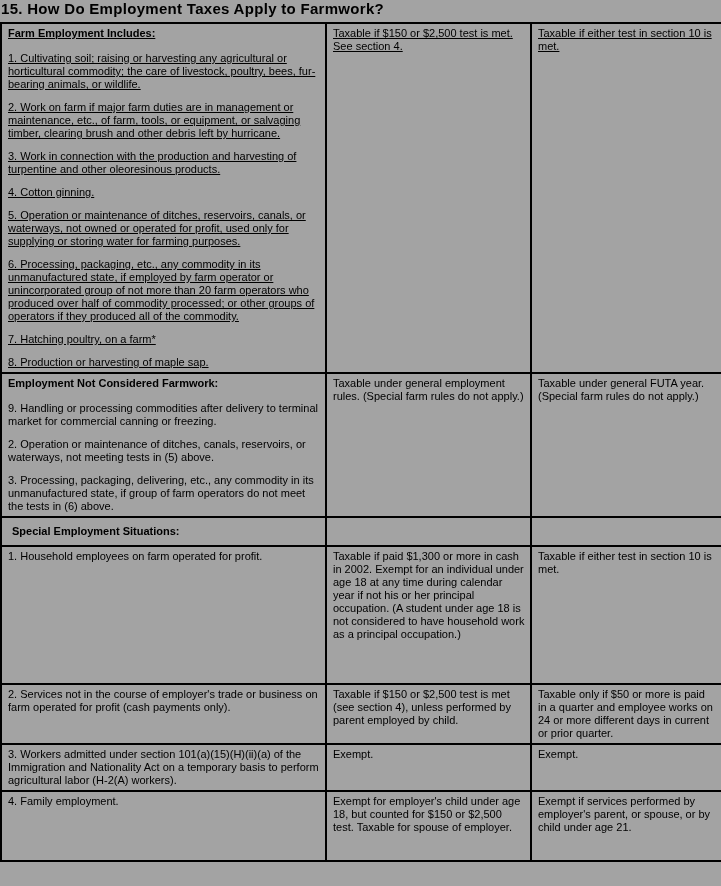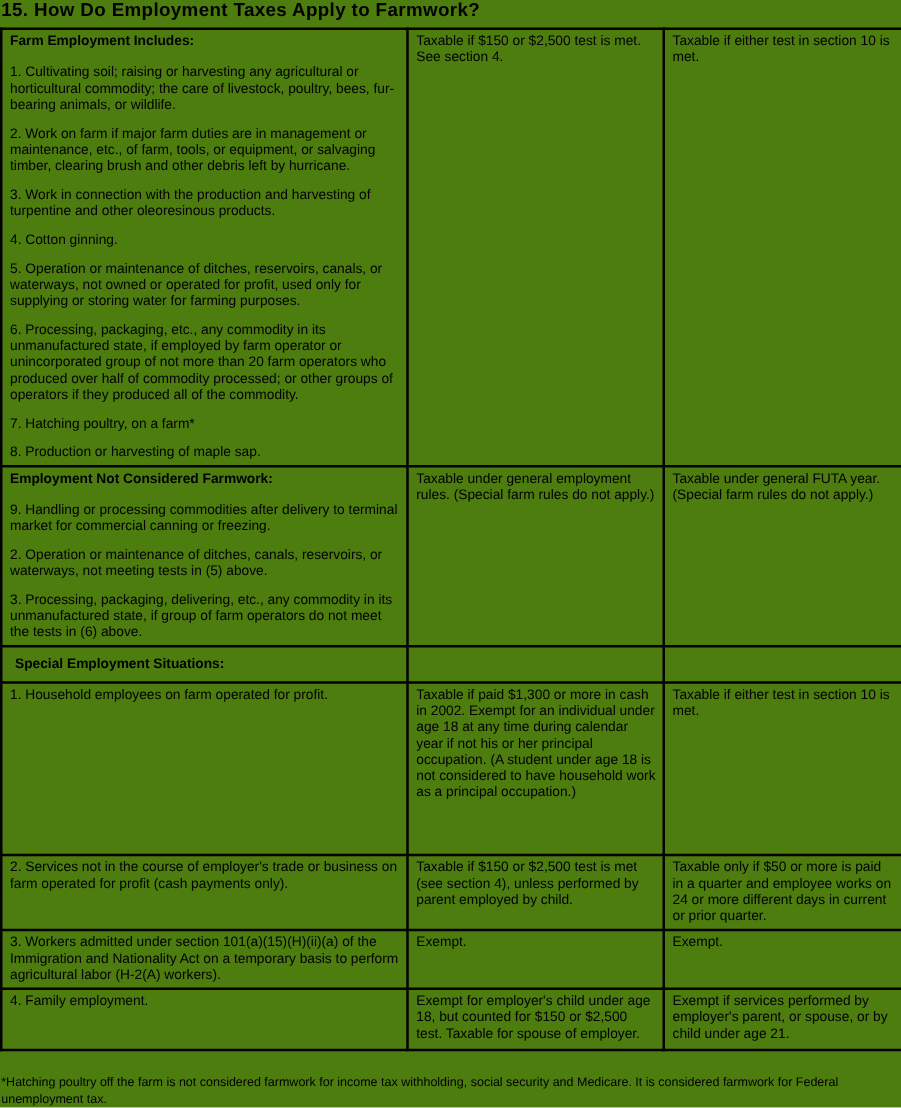--- a/index.html
+++ b/index.html
@@ -1,38 +1,38 @@
 <!DOCTYPE html>
 <html><head>
 <meta charset="utf-8">
 <style>
   html, body { margin:0; padding:0; background:#ffffff; }
   body { font-family:"Liberation Sans", sans-serif; color:#000; }
-  .page { position:relative; width:721px; height:886px; background:#4d7c0f; overflow:hidden; }
+  .page { position:relative; width:721px; height:886px; background:#a3a3a3; overflow:hidden; }
   .title { position:absolute; top:0px; left:1px; font-size:15px; font-weight:bold; letter-spacing:0.3px; white-space:nowrap; }
   table.tax { position:absolute; top:22px; left:0px; width:721px; border-collapse:collapse; table-layout:fixed; }
   table.tax td, table.tax th { border:2px solid #000; vertical-align:top; text-align:left;
     font-size:11px; line-height:13px; padding:3px 5px 3px 6px; font-weight:normal; overflow:hidden; }
   
   tr.r-head td.corner { border-top:none; border-left:none; background:transparent; }
   tr.r-head th { font-weight:bold; vertical-align:middle; border-bottom:3px solid #000; padding-top:2px; padding-bottom:2px; }
   tr.r-head td.corner { border-bottom:3px solid #000; }
   
   td.cell p { margin:0 0 10px 0; }
   td.cell p:last-child { margin-bottom:0; }
   td.cell p.head { font-weight:bold; margin-bottom:12px; }
   td.cell p.head-only { font-weight:bold; margin:4px; }
   tr.r-head  { height:34px;  }
-  tr.r-farm  { height:338px; }
+  tr.r-farm  { height:338px;text-decoration:underline; }
   tr.r-notfarm { height:143px; }
   tr.r-special { height:20px; }
   tr.r-s1 { height:138px; }
   tr.r-s2 { height:59px; }
   tr.r-s3 { height:36px; }
-  tr.r-s4 { height:49px; }
+  tr.r-s4 { height:70px; }
   .footnote { position:absolute; top:861px; left:1px; width:714px; font-size:10px; line-height:12.5px; }
 </style>
 </head>
 <body>
 
 <div class="page">
 
   <div class="title">15. How Do Employment Taxes Apply to Farmwork?</div>
 
   <table class="tax">
@@ -98,15 +98,14 @@
     </tr>
 
     <tr class="r-s4">
       <td class="cell">4. Family employment.</td>
       <td class="cell">Exempt for employer's child under age 18, but counted for $150 or $2,500 test. Taxable for spouse of employer.</td>
       <td class="cell">Exempt if services performed by employer's parent, or spouse, or by child under age 21.</td>
     </tr>
   </tbody>
     </table>
 
-  <div class="footnote">*Hatching poultry off the farm is not considered farmwork for income tax withholding, social security and Medicare. It is considered farmwork for Federal unemployment tax.</div>
 
 </div>
 
 </body></html>

